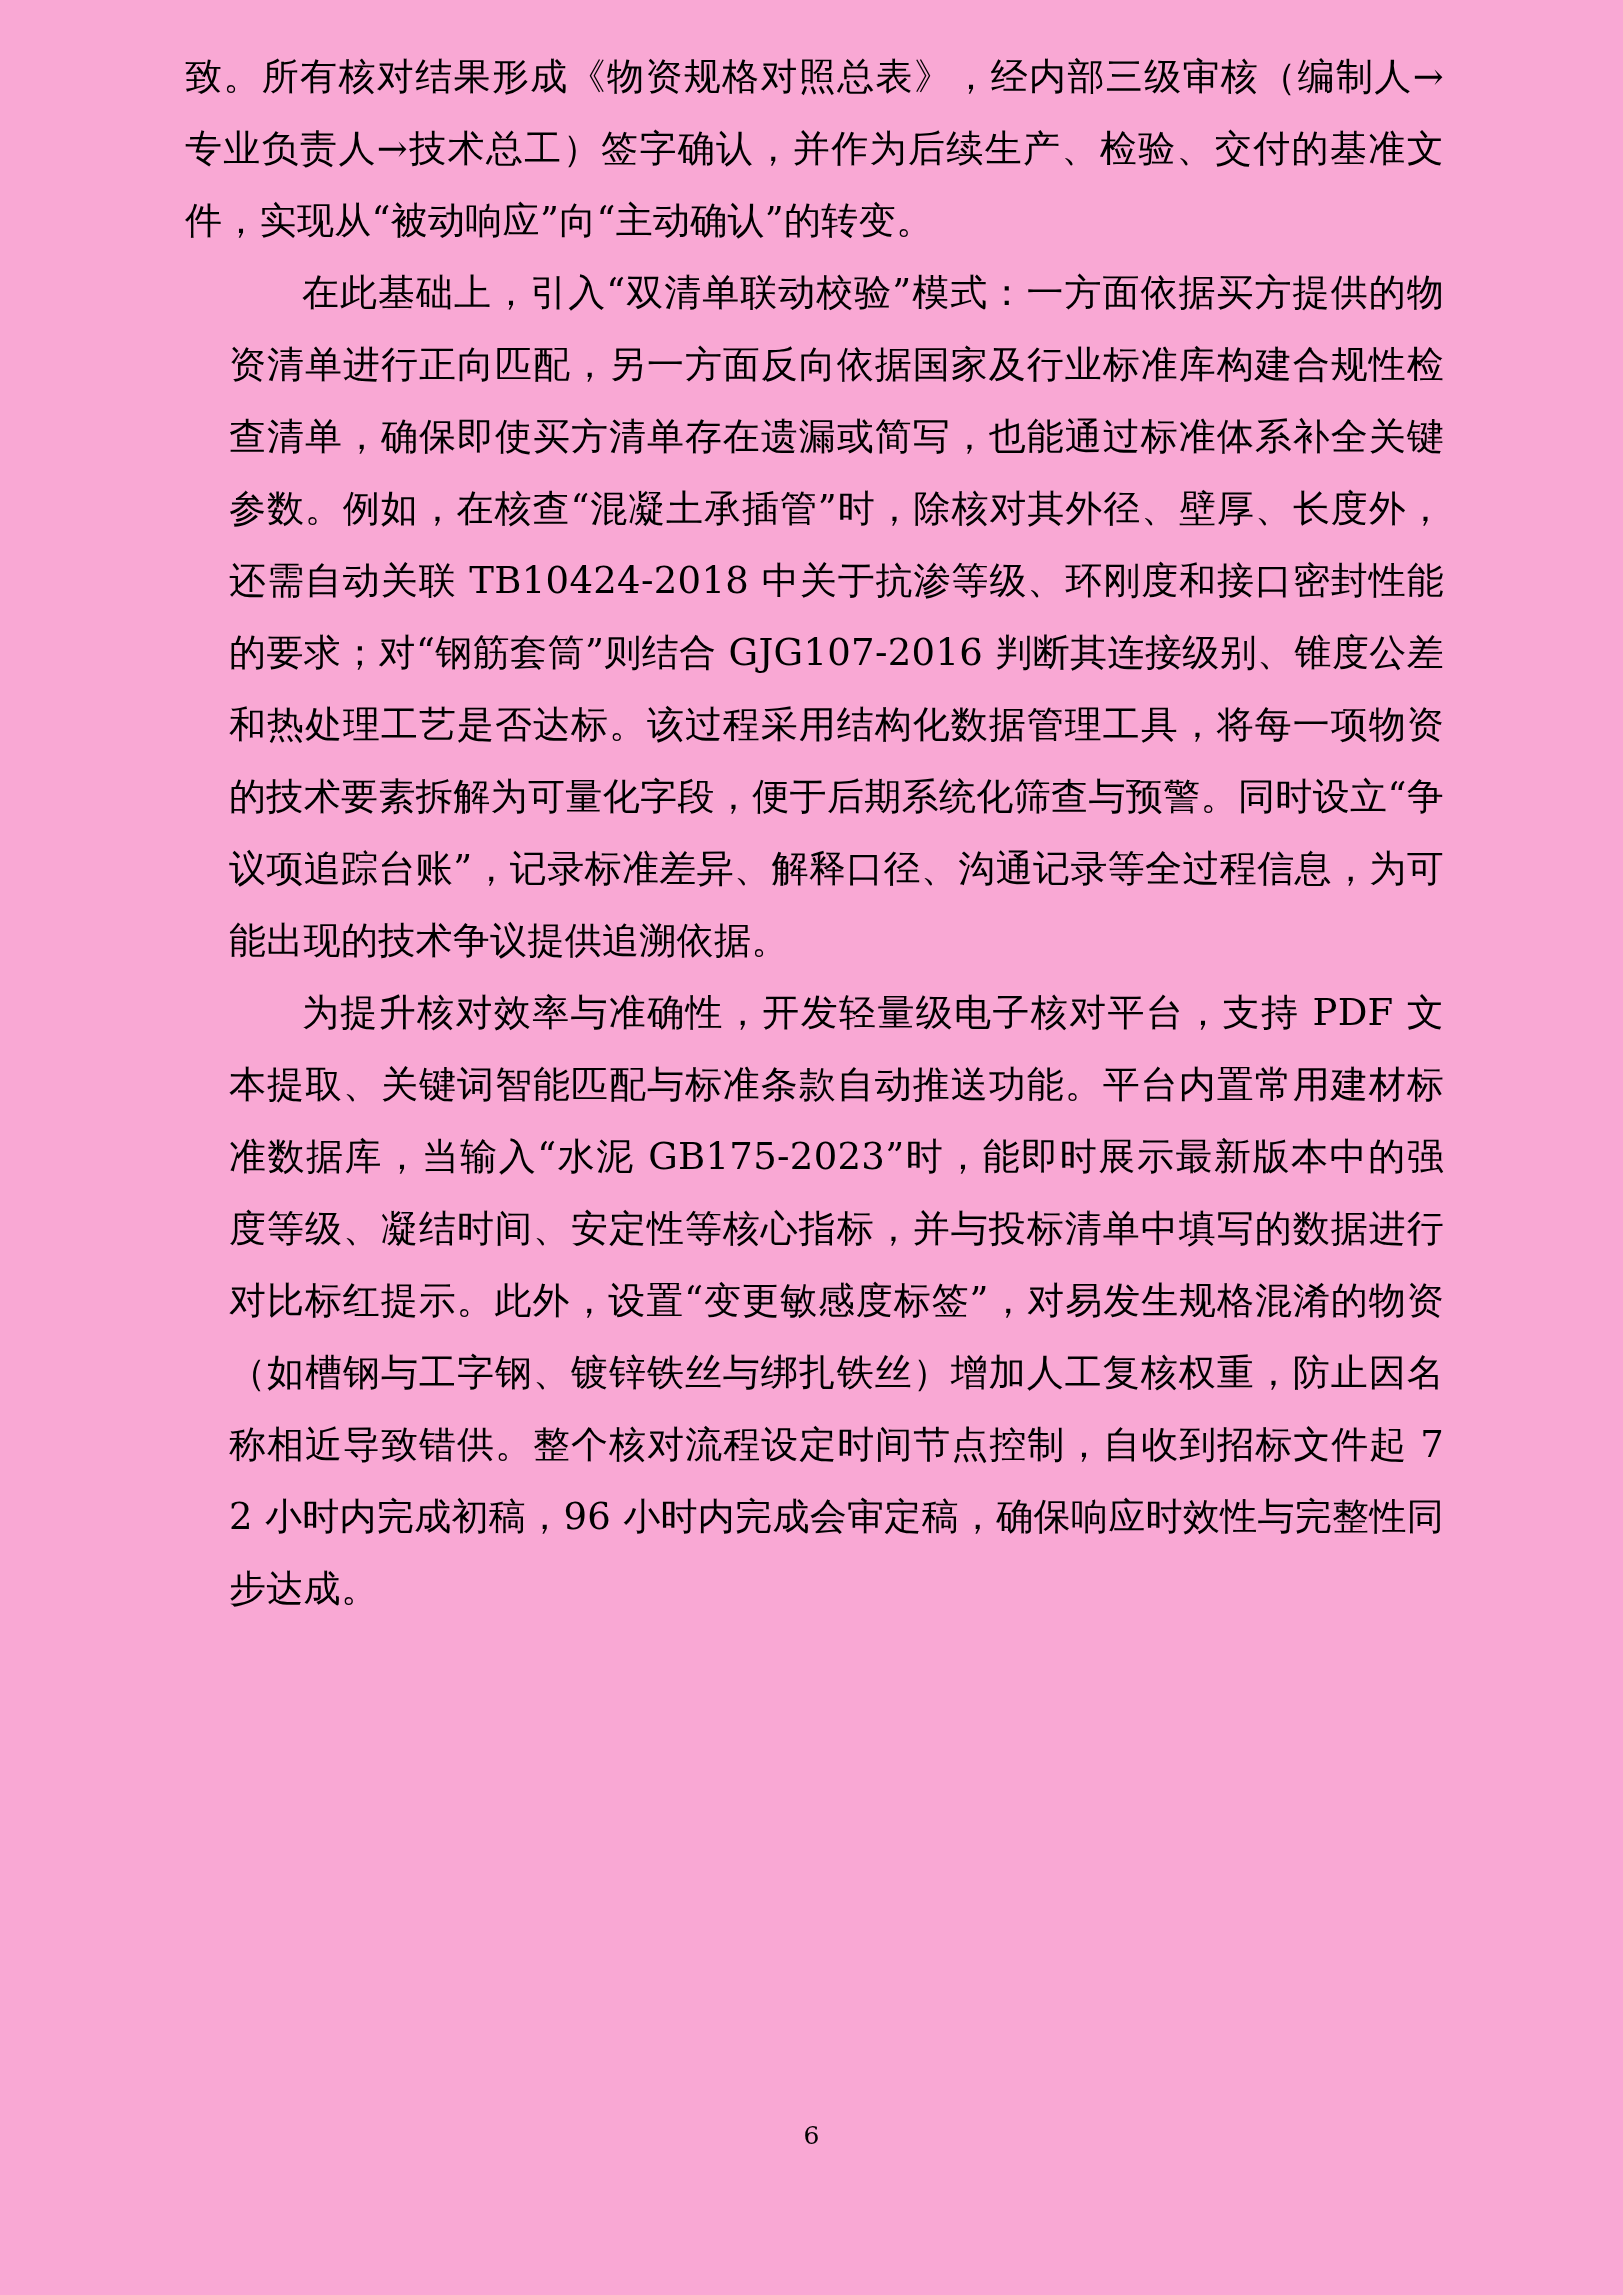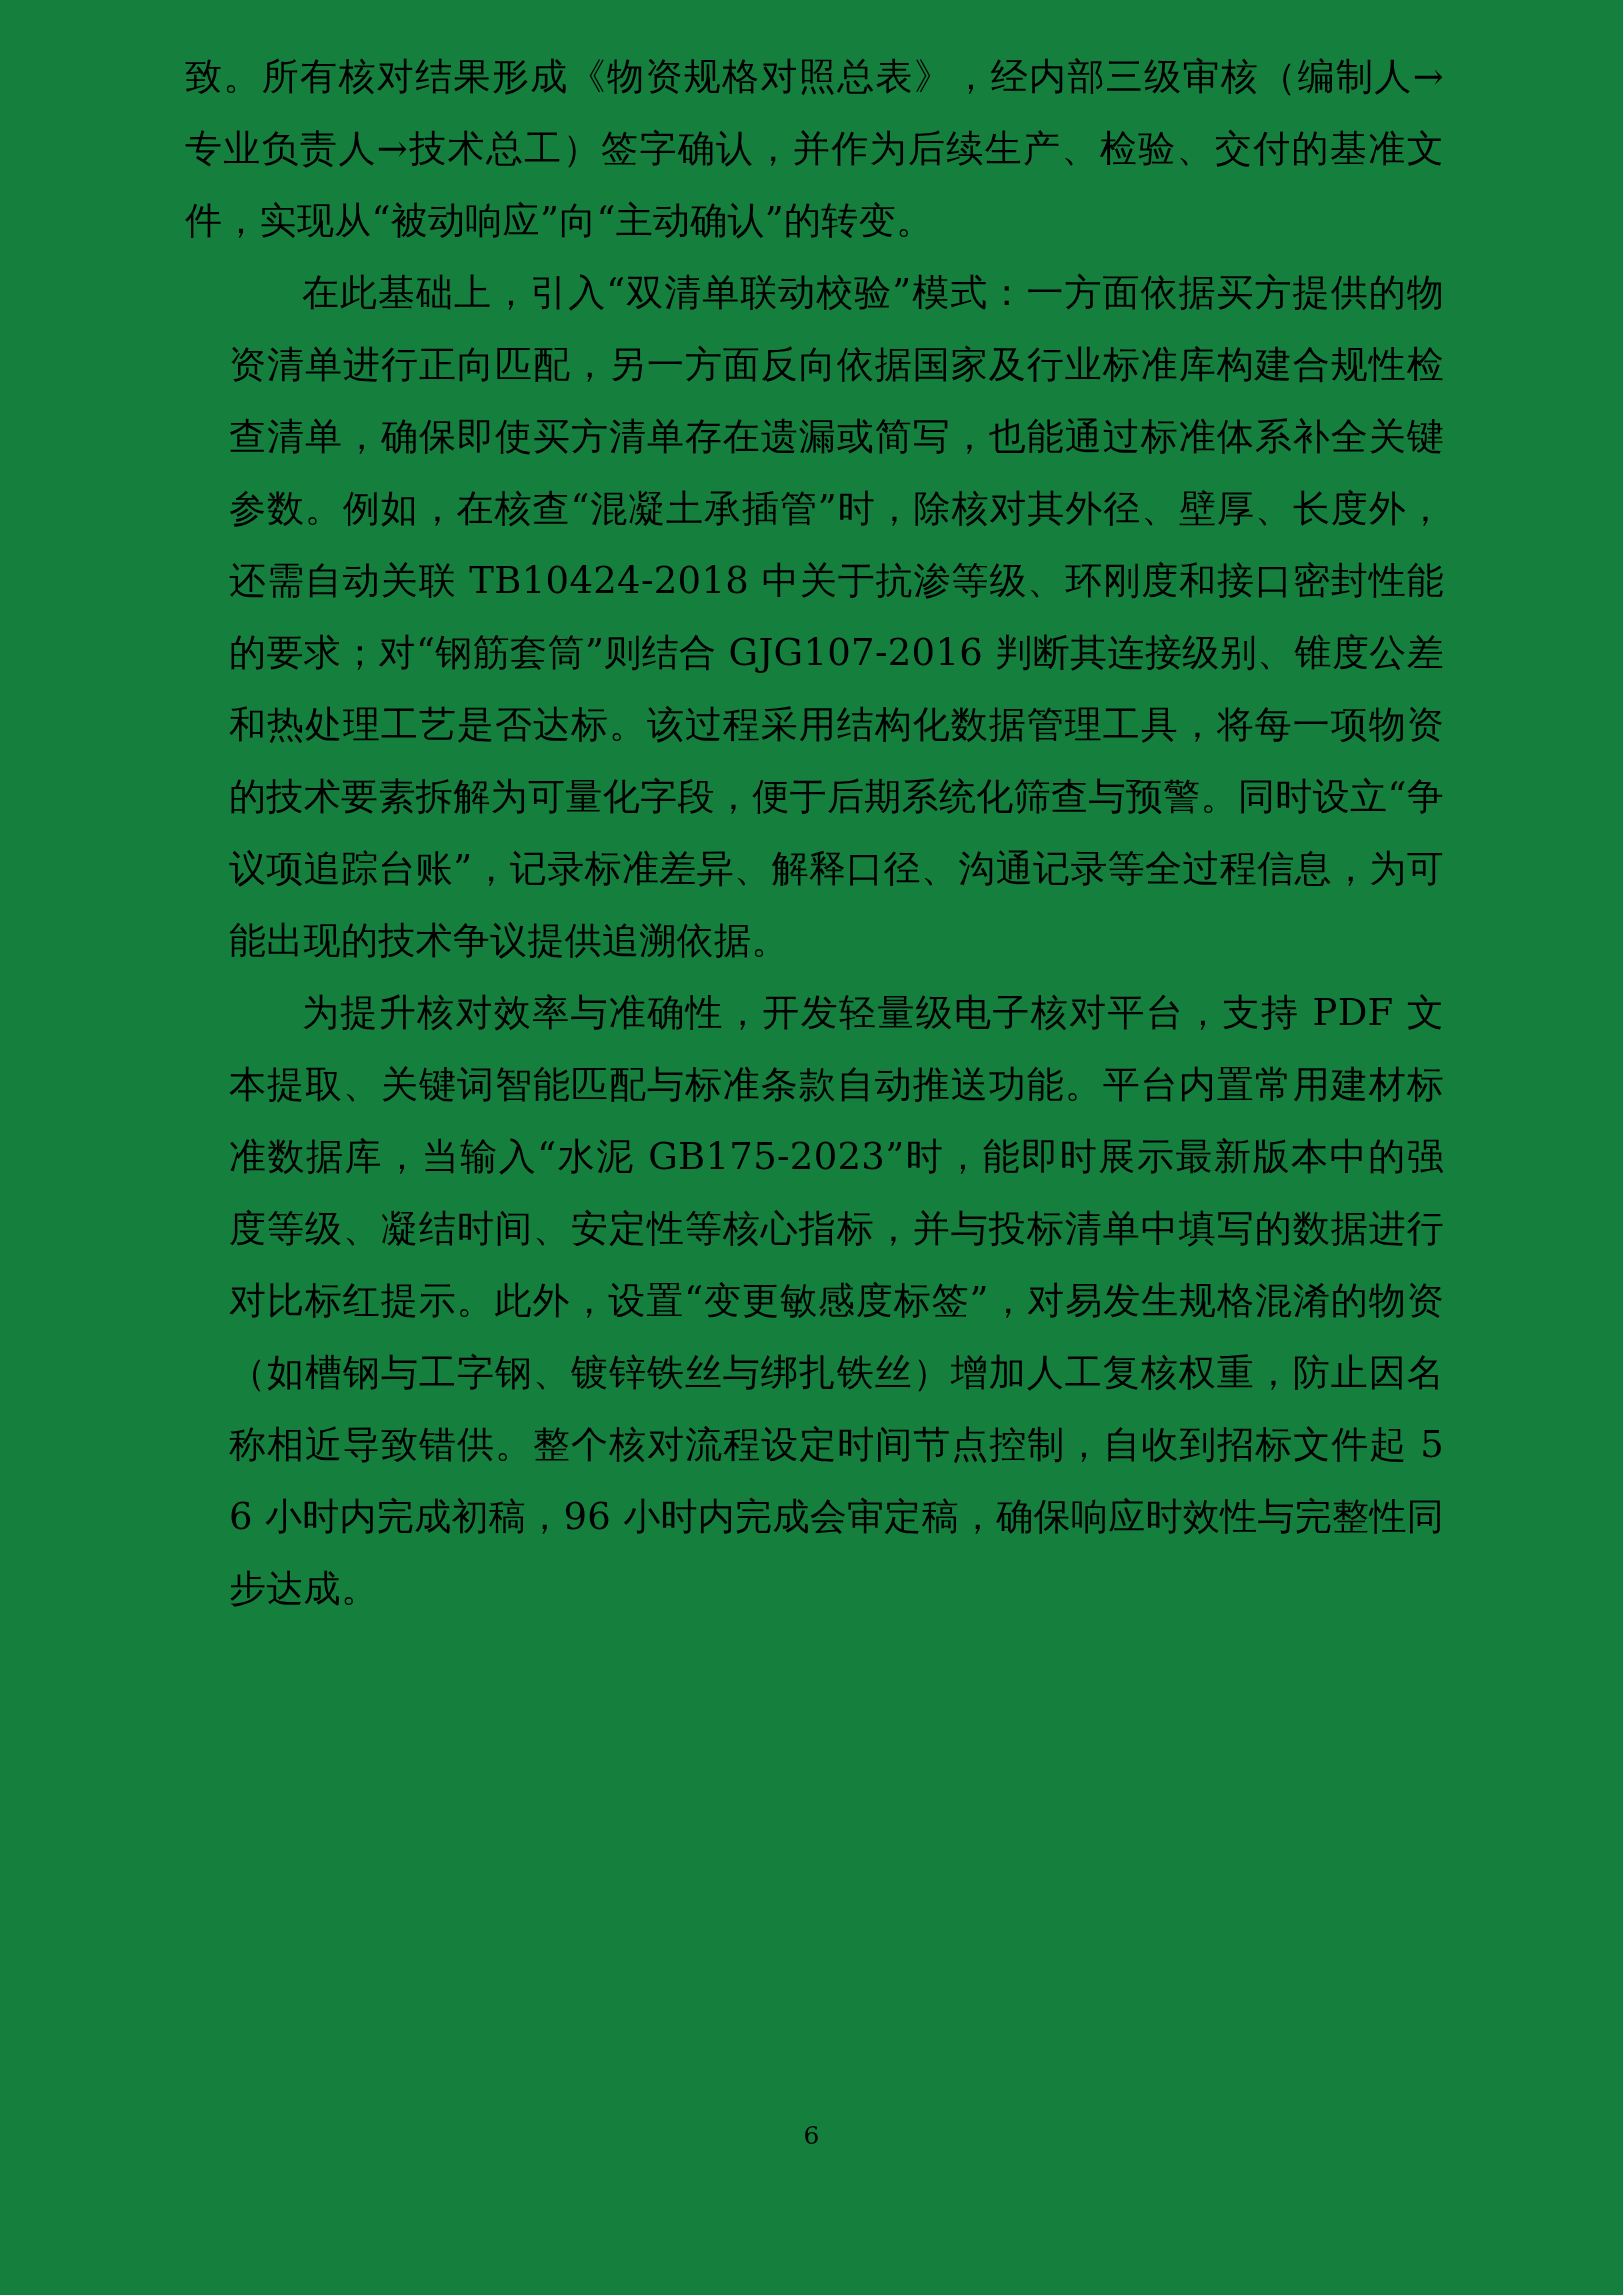--- a/index.html
+++ b/index.html
@@ -6,21 +6,21 @@
   html, body {
     margin: 0;
     padding: 0;
     background: #ffffff;
   }
 
   .page {
     position: relative;
     width: 1623px;
     height: 2295px;
-    background: #15803d;
+    background: #f9a8d4;
     box-sizing: border-box;
     overflow: hidden;
   }
 
   
   .text-column {
     position: absolute;
     left: 185px;
     top: 41px;
     width: 1259px;
@@ -65,20 +65,20 @@
 <body>
 
 <div class="page">
 
   <div class="text-column">
 
     <p class="para cont">致。所有核对结果形成《物资规格对照总表》，经内部三级审核（编制人→专业负责人→技术总工）签字确认，并作为后续生产、检验、交付的基准文件，实现从“被动响应”向“主动确认”的转变。</p>
 
     <p class="para indent">在此基础上，引入“双清单联动校验”模式：一方面依据买方提供的物资清单进行正向匹配，另一方面反向依据国家及行业标准库构建合规性检查清单，确保即使买方清单存在遗漏或简写，也能通过标准体系补全关键参数。例如，在核查“混凝土承插管”时，除核对其外径、壁厚、长度外，还需自动关联 TB10424-2018 中关于抗渗等级、环刚度和接口密封性能的要求；对“钢筋套筒”则结合 GJG107-2016 判断其连接级别、锥度公差和热处理工艺是否达标。该过程采用结构化数据管理工具，将每一项物资的技术要素拆解为可量化字段，便于后期系统化筛查与预警。同时设立“争议项追踪台账”，记录标准差异、解释口径、沟通记录等全过程信息，为可能出现的技术争议提供追溯依据。</p>
 
-    <p class="para indent">为提升核对效率与准确性，开发轻量级电子核对平台，支持 PDF 文本提取、关键词智能匹配与标准条款自动推送功能。平台内置常用建材标准数据库，当输入“水泥 GB175-2023”时，能即时展示最新版本中的强度等级、凝结时间、安定性等核心指标，并与投标清单中填写的数据进行对比标红提示。此外，设置“变更敏感度标签”，对易发生规格混淆的物资（如槽钢与工字钢、镀锌铁丝与绑扎铁丝）增加人工复核权重，防止因名称相近导致错供。整个核对流程设定时间节点控制，自收到招标文件起 56 小时内完成初稿，96 小时内完成会审定稿，确保响应时效性与完整性同步达成。</p>
+    <p class="para indent">为提升核对效率与准确性，开发轻量级电子核对平台，支持 PDF 文本提取、关键词智能匹配与标准条款自动推送功能。平台内置常用建材标准数据库，当输入“水泥 GB175-2023”时，能即时展示最新版本中的强度等级、凝结时间、安定性等核心指标，并与投标清单中填写的数据进行对比标红提示。此外，设置“变更敏感度标签”，对易发生规格混淆的物资（如槽钢与工字钢、镀锌铁丝与绑扎铁丝）增加人工复核权重，防止因名称相近导致错供。整个核对流程设定时间节点控制，自收到招标文件起 72 小时内完成初稿，96 小时内完成会审定稿，确保响应时效性与完整性同步达成。</p>
 
   </div>
 
   <div class="page-number">6</div>
 
 </div>
 
 
 </body></html>

